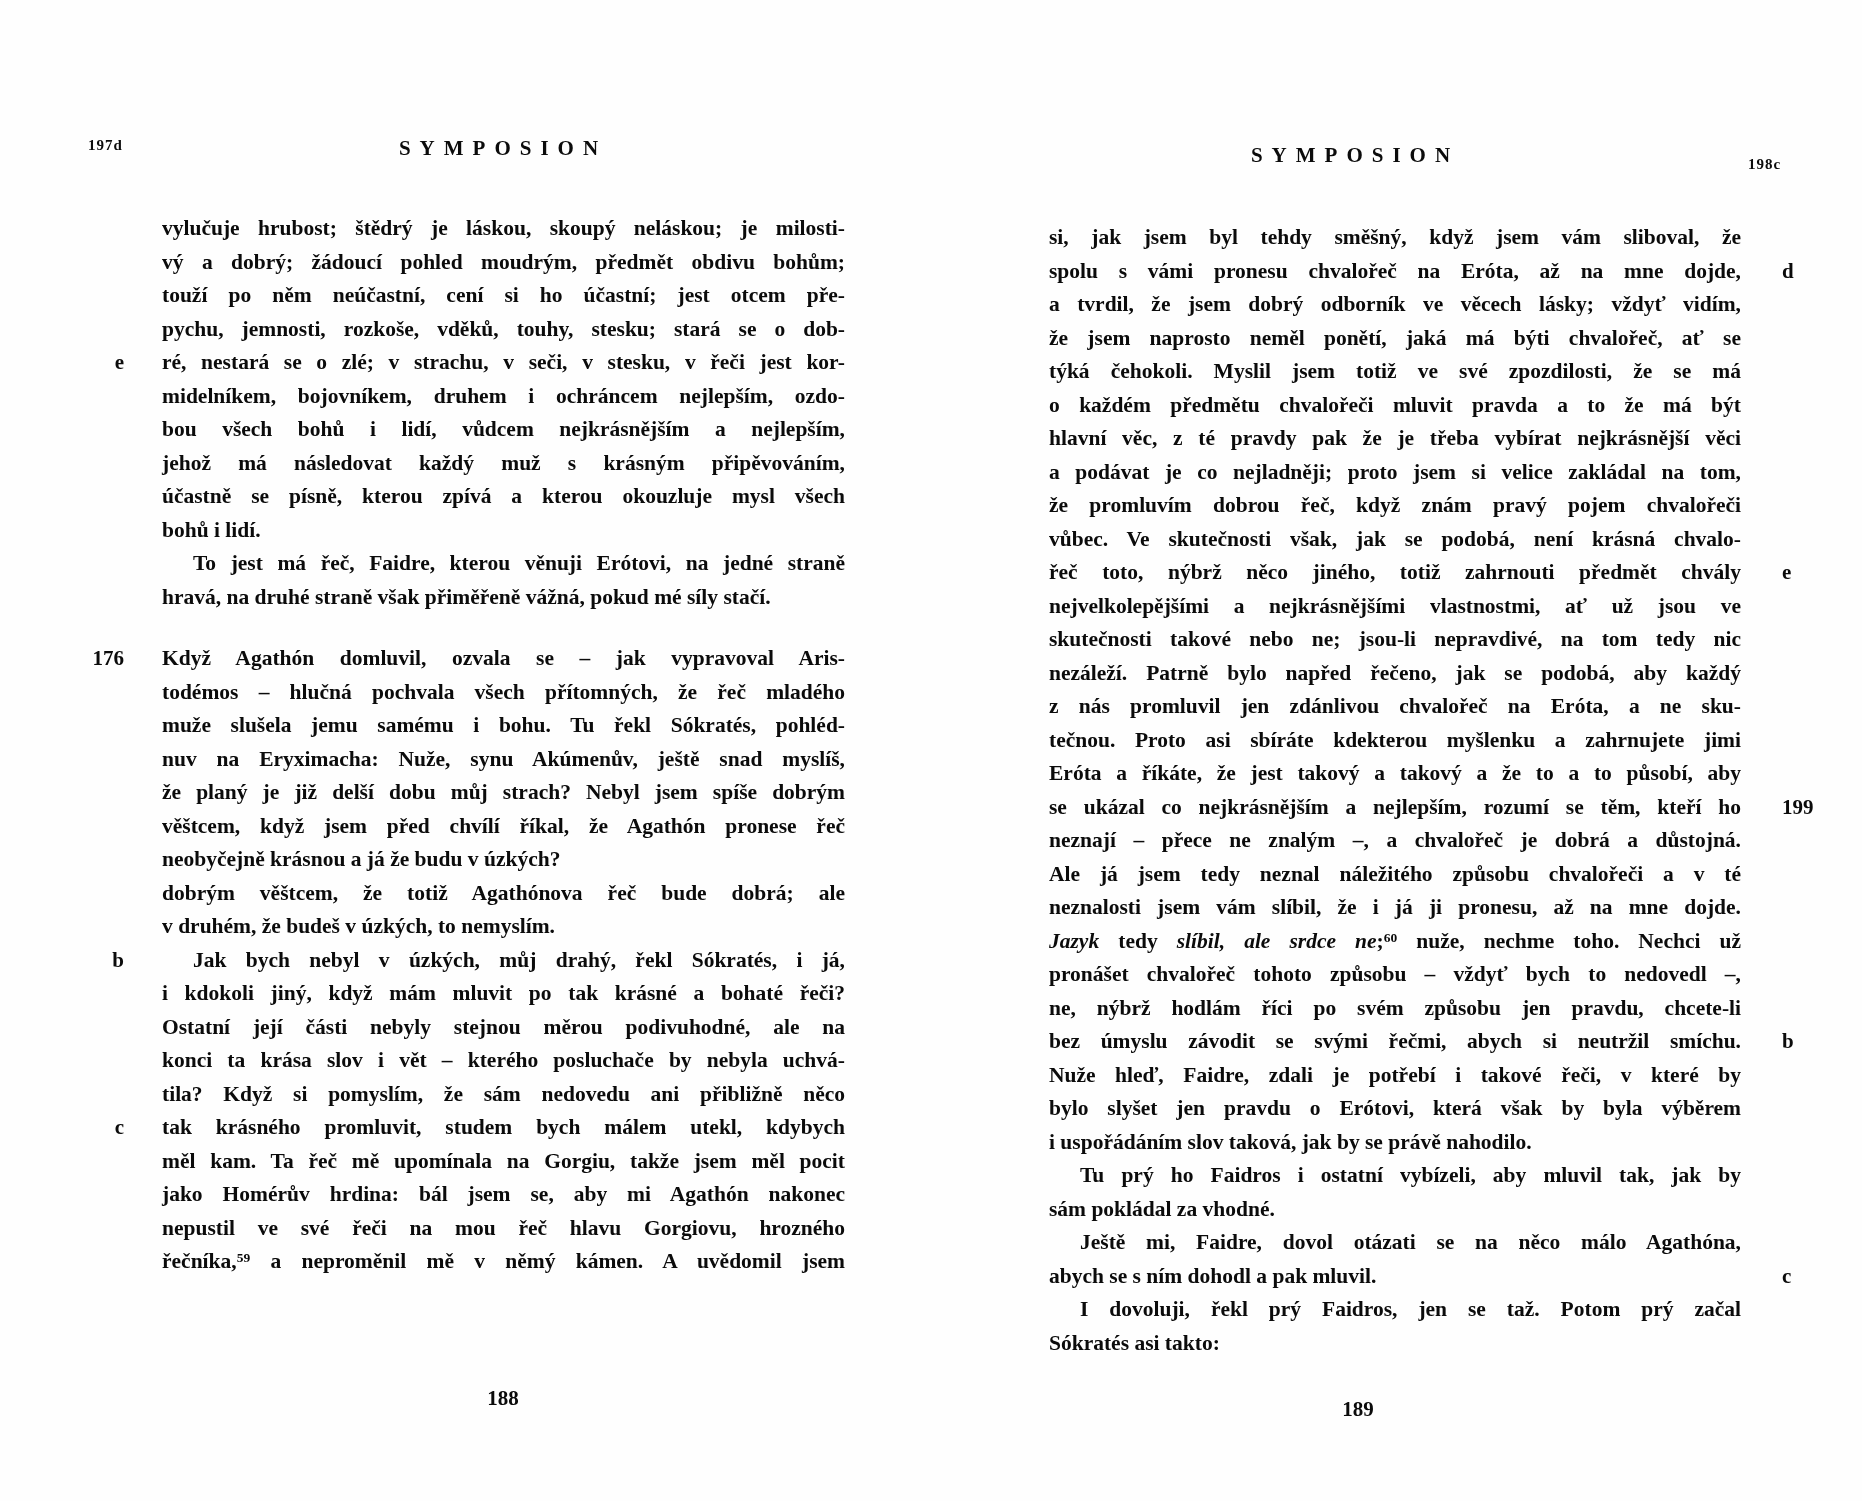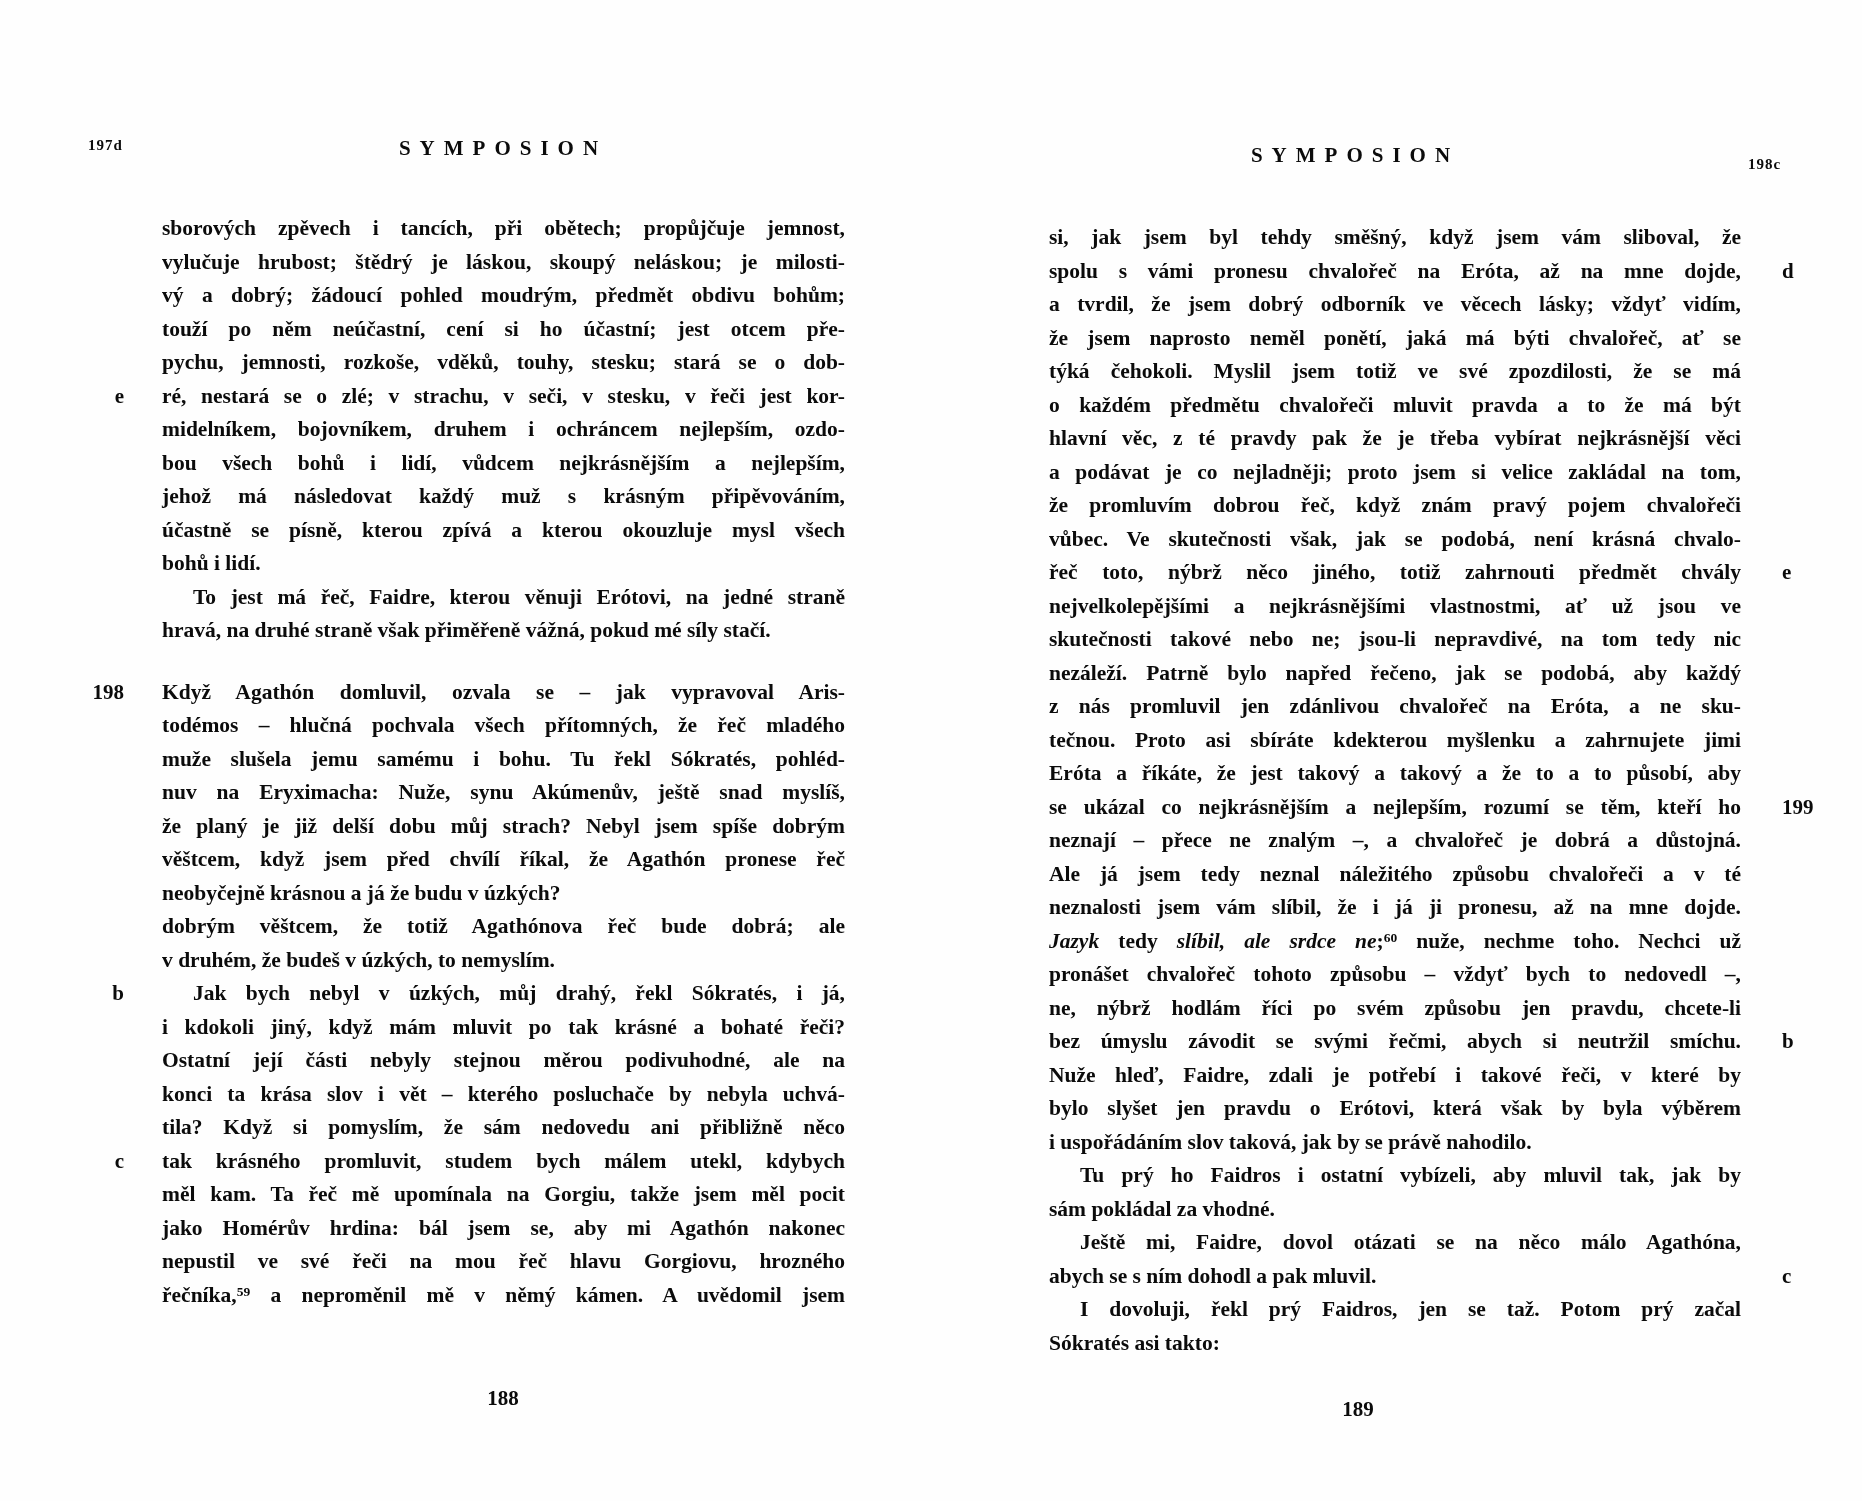--- a/index.html
+++ b/index.html
@@ -65,38 +65,37 @@
 </head>
 <body>
 
 <div>
 
   <div class="page" id="page-0">
     <div class="hdr-num">197d</div>
     <div class="running">SYMPOSION</div>
     <div class="pbody" id="body-0">
         <div class="para">
-          <div class="line">sborových zpěvech i tancích, při obětech; propůjčuje jemnost,</div>
           <div class="line">vylučuje hrubost; štědrý je láskou, skoupý neláskou; je milosti-</div>
           <div class="line">vý a dobrý; žádoucí pohled moudrým, předmět obdivu bohům;</div>
           <div class="line">touží po něm neúčastní, cení si ho účastní; jest otcem pře-</div>
           <div class="line">pychu, jemnosti, rozkoše, vděků, touhy, stesku; stará se o dob-</div>
           <div class="line">ré, nestará se o zlé; v strachu, v seči, v stesku, v řeči jest kor-<span class="mnote mleft">e</span></div>
           <div class="line">midelníkem, bojovníkem, druhem i ochráncem nejlepším, ozdo-</div>
           <div class="line">bou všech bohů i lidí, vůdcem nejkrásnějším a nejlepším,</div>
           <div class="line">jehož má následovat každý muž s krásným připěvováním,</div>
           <div class="line">účastně se písně, kterou zpívá a kterou okouzluje mysl všech</div>
           <div class="line lastline">bohů i lidí.</div>
         </div>
         <div class="para">
           <div class="line indent">To jest má řeč, Faidre, kterou věnuji Erótovi, na jedné straně</div>
           <div class="line lastline">hravá, na druhé straně však přiměřeně vážná, pokud mé síly stačí.</div>
         </div>
         <div class="para space-before">
-          <div class="line">Když Agathón domluvil, ozvala se – jak vypravoval Aris-<span class="mnote mleft">198</span></div>
+          <div class="line">Když Agathón domluvil, ozvala se – jak vypravoval Aris-<span class="mnote mleft">176</span></div>
           <div class="line">todémos – hlučná pochvala všech přítomných, že řeč mladého</div>
           <div class="line">muže slušela jemu samému i bohu. Tu řekl Sókratés, pohléd-</div>
           <div class="line">nuv na Eryximacha: Nuže, synu Akúmenův, ještě snad myslíš,</div>
           <div class="line">že planý je již delší dobu můj strach? Nebyl jsem spíše dobrým</div>
           <div class="line">věštcem, když jsem před chvílí říkal, že Agathón pronese řeč</div>
           <div class="line lastline">neobyčejně krásnou a já že budu v úzkých?</div>
         </div>
         <div class="para">
           <div class="line">dobrým věštcem, že totiž Agathónova řeč bude dobrá; ale</div>
           <div class="line lastline">v druhém, že budeš v úzkých, to nemyslím.</div>

